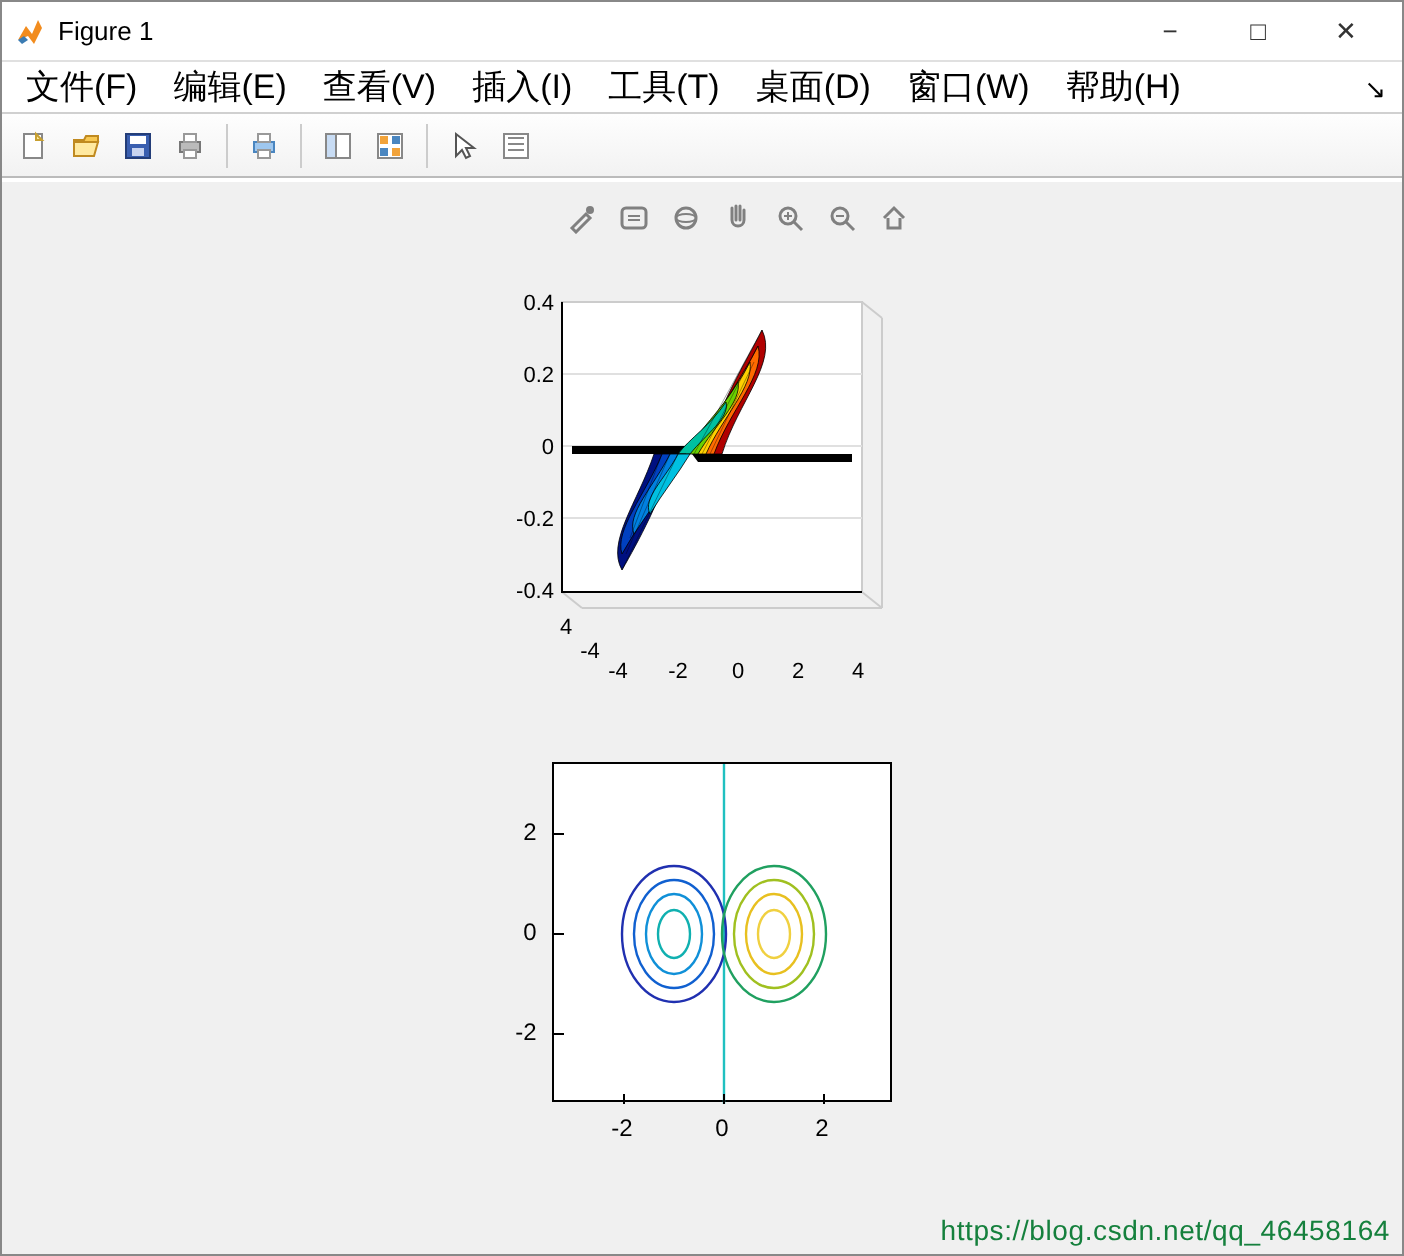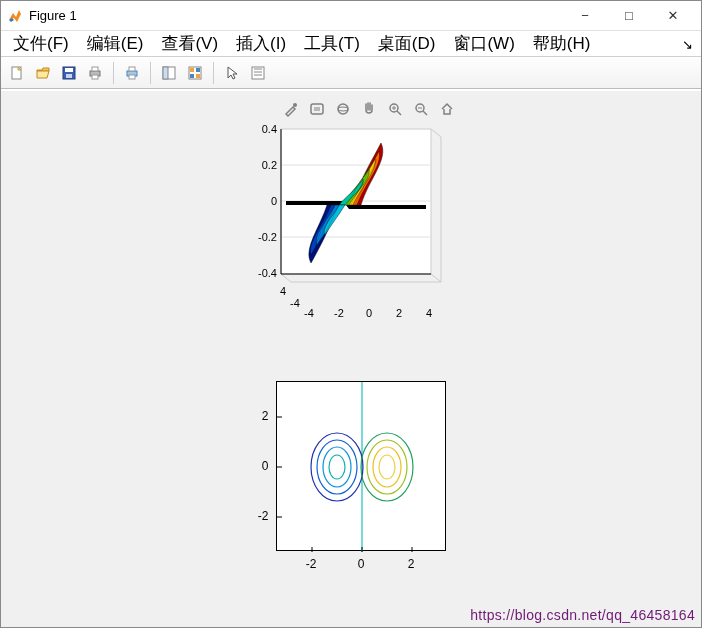--- a/index.html
+++ b/index.html
@@ -69,21 +69,21 @@
     position:absolute; left:280px; top:8px; display:flex; gap:6px;
     color:#808080;
   }
   .fig-btn { width:20px; height:20px; display:flex; align-items:center; justify-content:center; }
   .plot-frame {
     position:absolute; background:#fff; border:1px solid #000;
   }
   .axis-label { position:absolute; font-size:12px; color:#000; text-align:center; }
   .watermark {
     position:absolute; right:6px; bottom:4px;
-    font-size:14px; color:#701a75;
+    font-size:14px; color:#15803d;
     font-family: Arial, sans-serif;
     letter-spacing:0.3px;
   }
   svg text { font-family: Arial, sans-serif; }
 </style>
 </head>
 <body>
 
 <div class="titlebar">
   <span class="app-icon">
@@ -226,21 +226,21 @@
           <line x1="5" y1="7" x2="9" y2="7" stroke="#808080"></line>
         </svg>
       </span>
     <span class="fig-btn">
         <svg width="16" height="16">
           <path d="M3 8 L8 3 L13 8 M5 8 V13 H11 V8" fill="none" stroke="#808080" stroke-width="1.5"></path>
         </svg>
       </span>
   </div>
 
-  <div style="position:absolute; left:230px; top:18px; width:220px; height:220px;">
+  <div style="position:absolute; left:230px; top:40px; width:220px; height:220px;">
     <svg width="220" height="220" viewBox="0 0 220 220">
 
       <polygon points="50,20 200,20 200,165 50,165" fill="#fff" stroke="#ccc"></polygon>
 
       <line x1="200" y1="20" x2="210" y2="28" stroke="#ccc"></line>
       <line x1="200" y1="165" x2="210" y2="173" stroke="#ccc"></line>
       <line x1="210" y1="28" x2="210" y2="173" stroke="#ccc"></line>
       <line x1="50" y1="165" x2="60" y2="173" stroke="#ccc"></line>
       <line x1="60" y1="173" x2="210" y2="173" stroke="#ccc"></line>
 

